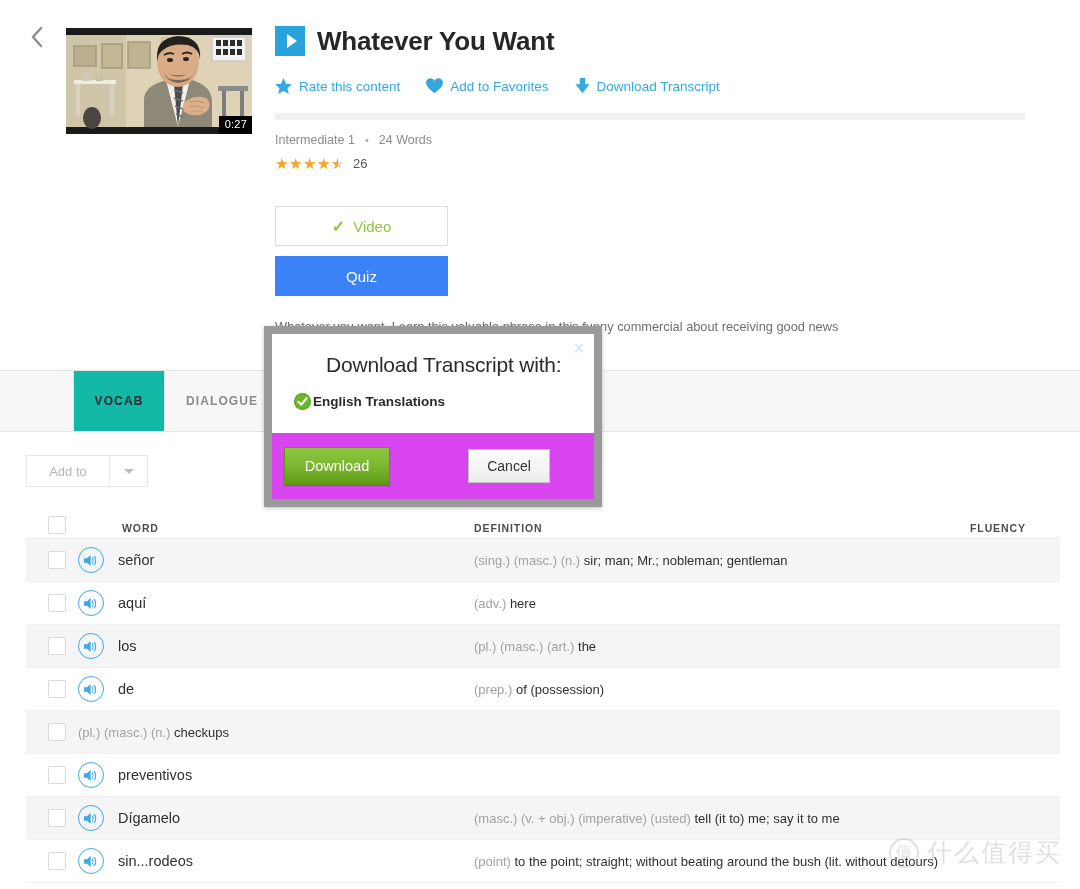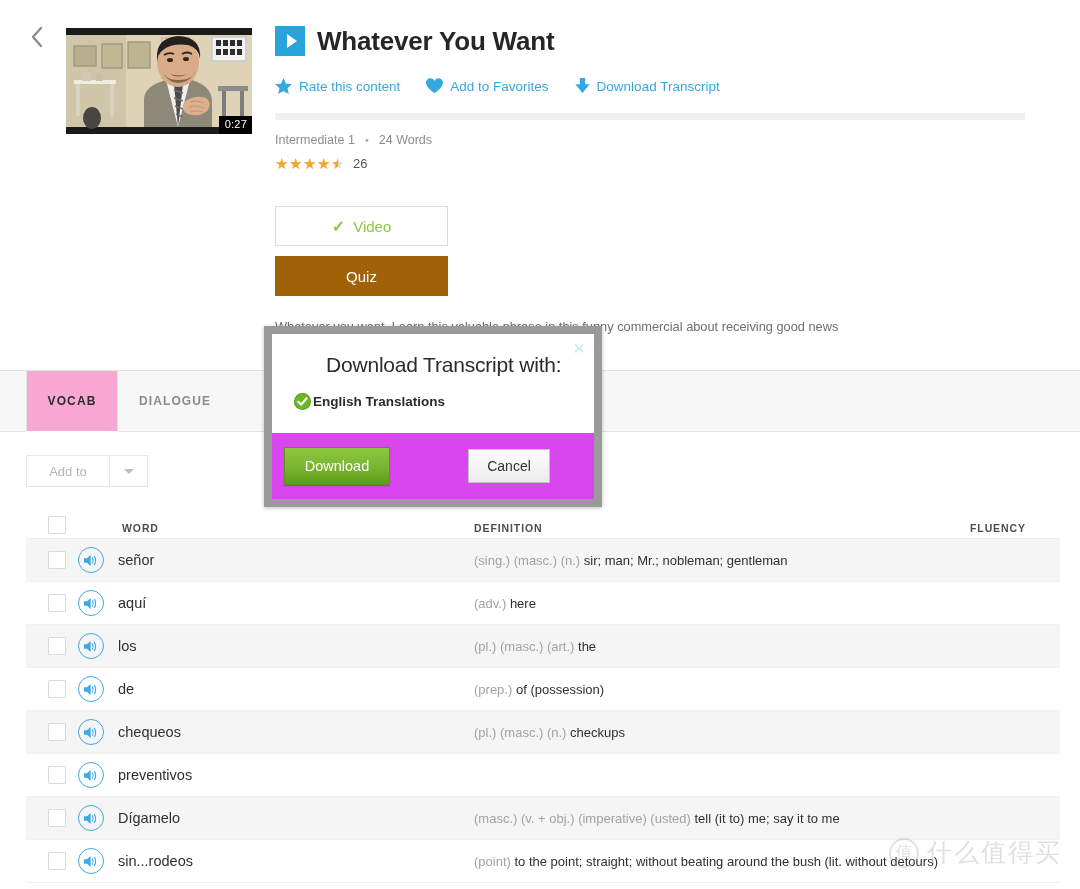--- a/index.html
+++ b/index.html
@@ -93,21 +93,21 @@
   .btn-stack { margin-top: 35px; }
   .btn-video {
     width: 173px; height: 40px;
     border: 1px solid #dcdcdc; background: #fff;
     display: flex; align-items: center; justify-content: center; gap: 8px;
     color: #8dc63f; font-size: 15px; cursor: pointer;
   }
   .btn-video .chk { font-size: 16px; color: #8dc63f; font-weight: bold; }
   .btn-quiz {
     width: 173px; height: 40px; margin-top: 10px;
-    background: #a16207; border: none; color: #fff;
+    background: #3b82f6; border: none; color: #fff;
     font-size: 15px; cursor: pointer;
     display: flex; align-items: center; justify-content: center;
   }
 
   .description {
     margin-top: 22px; font-size: 12.8px; color: #6f6f6f;
     line-height: 18px; max-width: 700px;
   }
 
   
@@ -119,23 +119,23 @@
   }
   .tabs { display: flex; height: 100%; padding-left: 26px; }
   .tab {
     min-width: 92px; padding: 0 20px;
     display: flex; align-items: center; justify-content: center;
     font-size: 12px; letter-spacing: 1.1px; font-weight: bold;
     color: #8a8a8a; cursor: pointer;
     border-left: 1px solid transparent; border-right: 1px solid transparent;
   }
   .tab.active {
-    background: #f9a8d4; color: #2b2b2b;
+    background: #14b8a6; color: #2b2b2b;
     border-left: 1px solid #e3e3e3; border-right: 1px solid #e3e3e3;
-    margin-bottom: -1px; border-bottom: 1px solid #fff;
+    margin-bottom: -1px; border-bottom: 1px solid #fff; margin-left: 47px;
   }
 
   
   .toolbar { position: absolute; left: 26px; top: 455px; }
   .addto-group { display: flex; height: 32px; }
   .addto-main {
     width: 84px; border: 1px solid #e6e6e6; background: #fff;
     display: flex; align-items: center; justify-content: center;
     font-size: 13px; color: #b5b5b5; cursor: pointer;
   }
@@ -481,30 +481,20 @@
           </span>
           <span class="word-text">de</span>
         </div>
         <div class="col-def def-text"><span class="pos">(prep.)</span> <span>of (possession)</span></div>
         <div class="col-flu"><span class="flu-bar"></span></div>
       </div>
       <div class="row odd">
         <div class="col-check">
           <span class="chkbox"></span>
         </div>
-        <div class="col-word">
-          <span class="spk">
-            <svg width="14" height="13" viewBox="0 0 16 14">
-              <path d="M0 4.5 L3.4 4.5 L7.6 0.8 L7.6 13.2 L3.4 9.5 L0 9.5 Z" fill="#3fa9e0"></path>
-              <path d="M9.6 4 Q11.4 7 9.6 10" fill="none" stroke="#3fa9e0" stroke-width="1.3" stroke-linecap="round"></path>
-              <path d="M11.9 2.3 Q14.8 7 11.9 11.7" fill="none" stroke="#3fa9e0" stroke-width="1.3" stroke-linecap="round"></path>
-            </svg>
-          </span>
-          <span class="word-text">chequeos</span>
-        </div>
         <div class="col-def def-text"><span class="pos">(pl.) (masc.) (n.)</span> <span>checkups</span></div>
         <div class="col-flu"><span class="flu-bar"></span></div>
       </div>
       <div class="row">
         <div class="col-check">
           <span class="chkbox"></span>
         </div>
         <div class="col-word">
           <span class="spk">
             <svg width="14" height="13" viewBox="0 0 16 14">

